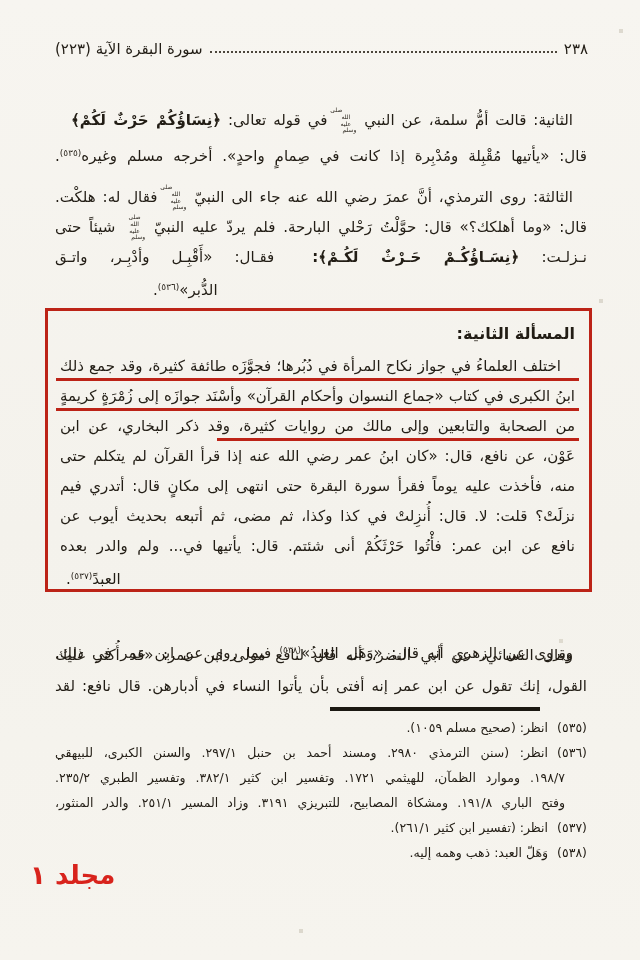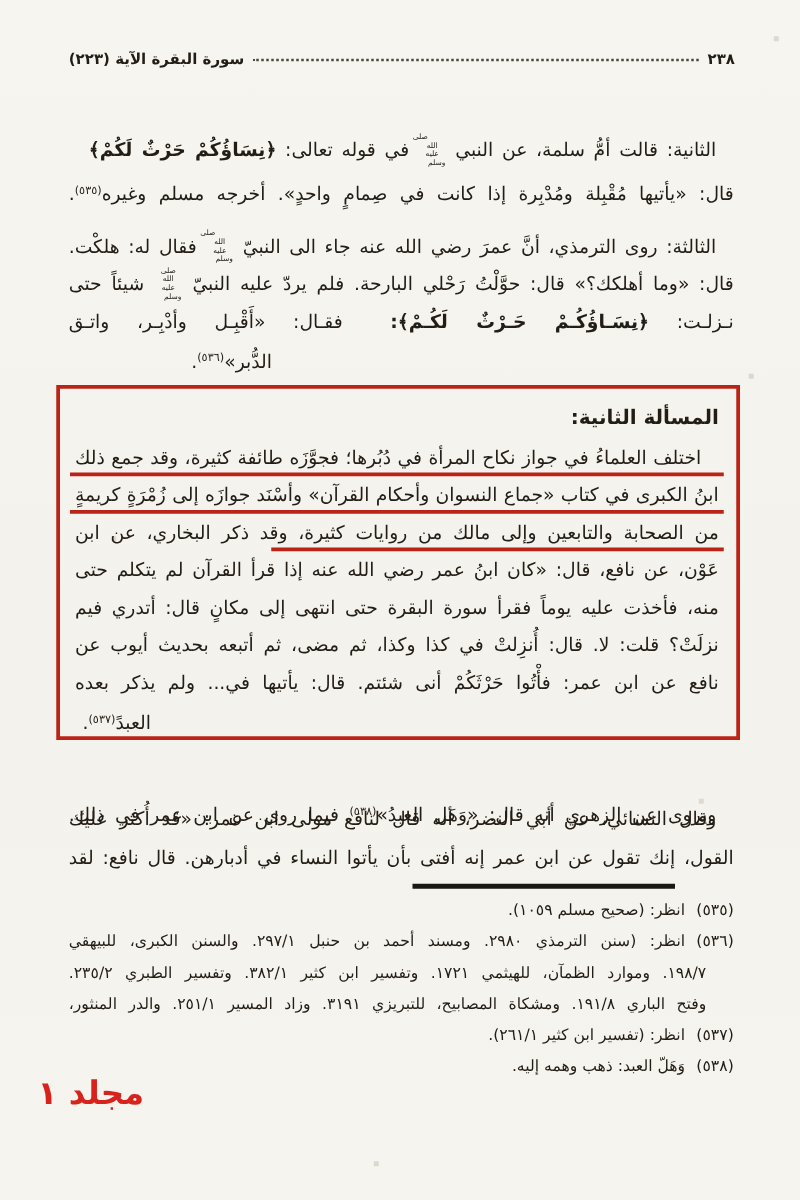--- a/index.html
+++ b/index.html
@@ -6,21 +6,21 @@
   .page {
     position:relative; width:640px; height:960px; overflow:hidden;
     background:linear-gradient(180deg,#f7f5f0 0%,#f4f2ec 55%,#f6f4ee 100%);
     font-family:"DejaVu Sans",sans-serif; color:#221d15;
   }
   .speckles{ position:absolute; top:0; left:0; width:2px; height:2px; background:transparent;
     box-shadow: 480px 120px 0 1px #ddd9cf, 600px 300px 0 1px #dcd8ce, 90px 430px 0 1px #ddd9d0,
                 560px 640px 0 1px #dedacf, 300px 930px 0 1px #dcd8cd, 620px 30px 0 1px #ddd9cf; }
 
   
-  .header-row { position:absolute; top:40px; left:55px; right:52px; display:flex; align-items:flex-end; font-size:12px;font-weight:bold; }
+  .header-row { position:absolute; top:40px; left:55px; right:52px; display:flex; align-items:flex-end; font-size:15px; }
   .header-title { direction:rtl; white-space:nowrap; }
   .leader { flex:1; margin:0 7px 5px 7px; border-bottom:2px dotted #4c463b; }
   .header-page { white-space:nowrap; }
 
   
   .block { position:absolute; left:55px; right:53px; }
   .line { height:33px; line-height:33px; direction:rtl; font-size:15px;
           text-align:justify; text-align-last:justify; overflow:hidden; }
   .lh30 .line { height:30px; line-height:30px; }
   .lh31 .line { height:31px; line-height:31px; }
@@ -105,21 +105,21 @@
 
   <div class="redbox">
     <div class="boxinner">
       <div class="box-heading">المسألة الثانية:</div>
       <div class="line indent">اختلف العلماءُ في جواز نكاح المرأة في دُبُرها؛ فجوَّزَه طائفة كثيرة، وقد جمع ذلك</div>
       <div class="line">ابنُ الكبرى في كتاب «جماع النسوان وأحكام القرآن» وأسْنَد جوازَه إلى زُمْرَةٍ كريمةٍ</div>
       <div class="line">من الصحابة والتابعين وإلى مالك من روايات كثيرة، وقد ذكر البخاري، عن ابن</div>
       <div class="line">عَوْن، عن نافع، قال: «كان ابنُ عمر رضي الله عنه إذا قرأ القرآن لم يتكلم حتى يفرغ</div>
       <div class="line">منه، فأخذت عليه يوماً فقرأ سورة البقرة حتى انتهى إلى مكانٍ قال: أتدري فيم</div>
       <div class="line">نزلَتْ؟ قلت: لا. قال: أُنزِلتْ في كذا وكذا، ثم مضى، ثم أتبعه بحديث أيوب عن</div>
-      <div class="line">نافع عن ابن عمر: فأْتُوا حَرْثَكُمْ أنى شئتم. قال: يأتيها في... ولم يذكر بعده</div>
+      <div class="line">نافع عن ابن عمر: فأْتُوا حَرْثَكُمْ أنى شئتم. قال: يأتيها في... ولم والدر بعده</div>
       <div class="line stubL pad6">
         <span>العبدً</span><span class="fnref">(٥٣٧)</span><span>.</span>
       </div>
     </div>
     <div class="ul ul1"></div>
     <div class="ul ul2"></div>
     <div class="ul ul3"></div>
   </div>
 
   <div class="block lh32" style="top:634px;">

